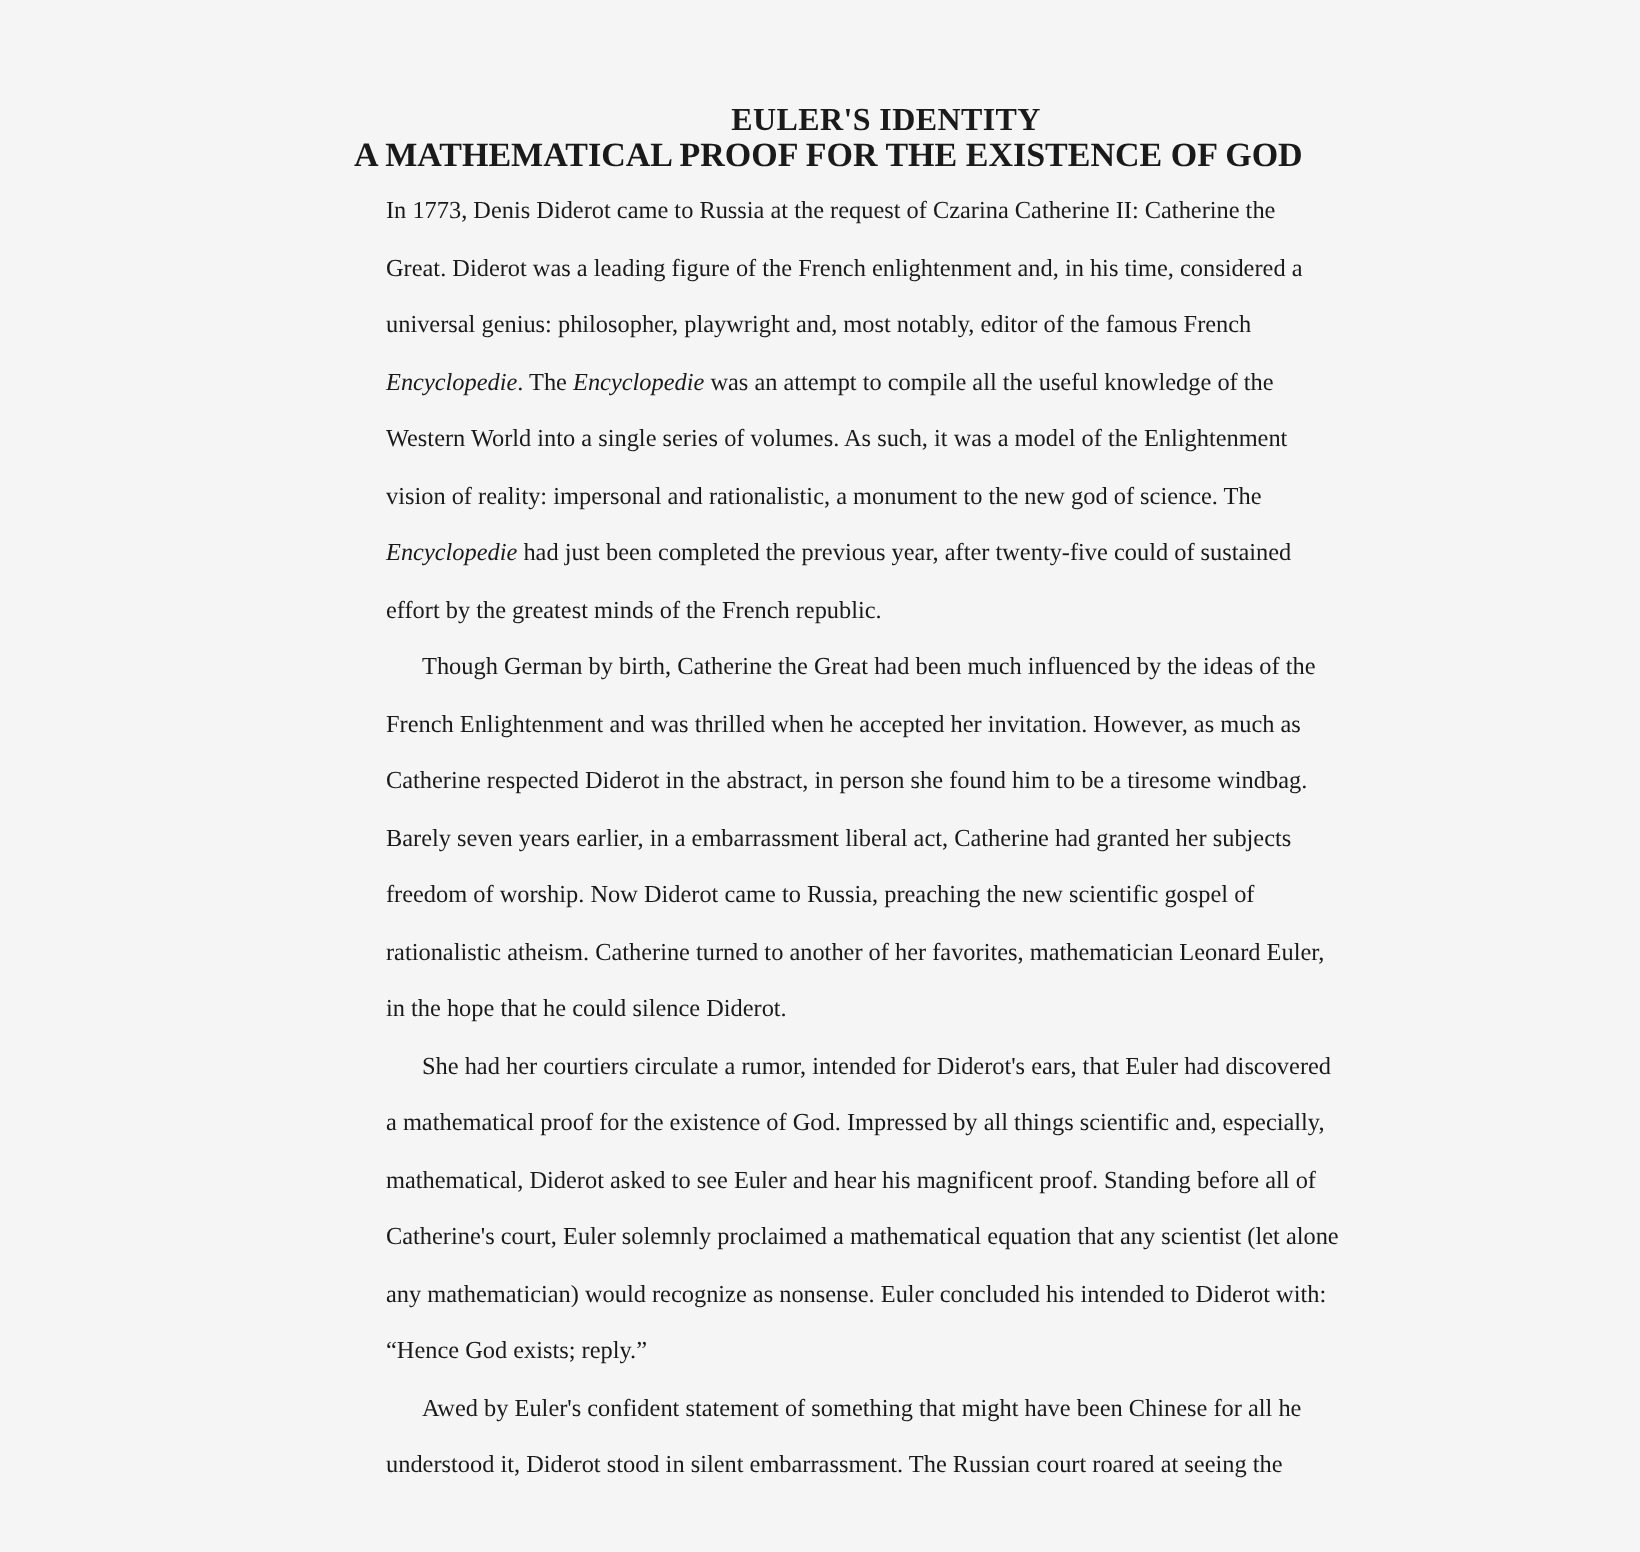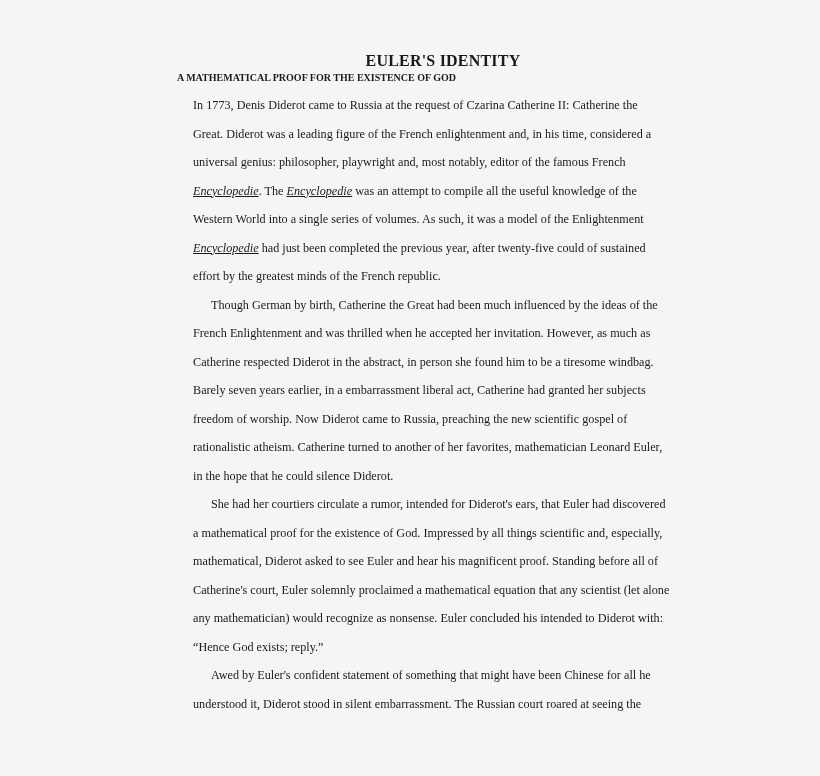--- a/index.html
+++ b/index.html
@@ -31,21 +31,21 @@
       font-size: 16px;
       letter-spacing: 0.2px;
       margin: 15px;
       line-height: 18px;
     }
     .subtitle {
       position: absolute;
       left: 0;
       top: 69px;
       font-weight: bold;
-      font-size: 10px;
+      font-size: 17px;
       margin: 0;
       line-height: 18px;
       white-space: nowrap;
     }
     .body-text {
       position: absolute;
       left: 16px;
       top: 96px;
       width: 480px;
     }
@@ -53,35 +53,35 @@
       height: 28.5px;
       line-height: 18px;
       font-size: 12.2px;
       white-space: nowrap;
     }
     .line.indent {
       padding-left: 18px;
     }
     .line i {
       font-style: italic;
-      text-decoration: underline;
     }
   </style>
 </head>
 <body>
 
 <div class="page">
   <h1 class="title">EULER'S IDENTITY</h1>
   <h2 class="subtitle">A MATHEMATICAL PROOF FOR THE EXISTENCE OF GOD</h2>
   <div class="body-text" id="body-text">
       <div class="line"><span>In 1773, Denis Diderot came to Russia at the request of Czarina Catherine II: Catherine the</span></div>
       <div class="line"><span>Great. Diderot was a leading figure of the French enlightenment and, in his time, considered a</span></div>
       <div class="line"><span>universal genius: philosopher, playwright and, most notably, editor of the famous French</span></div>
       <div class="line"><i>Encyclopedie</i><span>. The </span><i>Encyclopedie</i><span> was an attempt to compile all the useful knowledge of the</span></div>
       <div class="line"><span>Western World into a single series of volumes. As such, it was a model of the Enlightenment</span></div>
+      <div class="line"><span>vision of reality: impersonal and rationalistic, a monument to the new god of science. The</span></div>
       <div class="line"><i>Encyclopedie</i><span> had just been  completed the previous year, after twenty-five could of sustained</span></div>
       <div class="line"><span>effort by the greatest minds of the French republic.</span></div>
       <div class="line indent"><span>Though German by birth, Catherine the Great had been much influenced by the ideas of the</span></div>
       <div class="line"><span>French Enlightenment and was thrilled when he accepted her invitation. However, as much as</span></div>
       <div class="line"><span>Catherine respected Diderot in the abstract, in person she found him to be a tiresome windbag.</span></div>
       <div class="line"><span>Barely seven years earlier, in a embarrassment liberal act, Catherine had granted her subjects</span></div>
       <div class="line"><span>freedom of worship. Now Diderot came to Russia, preaching the new scientific gospel of</span></div>
       <div class="line"><span>rationalistic atheism. Catherine turned to another of her favorites, mathematician Leonard Euler,</span></div>
       <div class="line"><span>in the hope that he could silence Diderot.</span></div>
       <div class="line indent"><span>She had her courtiers circulate a rumor, intended for Diderot's ears, that Euler had discovered</span></div>

